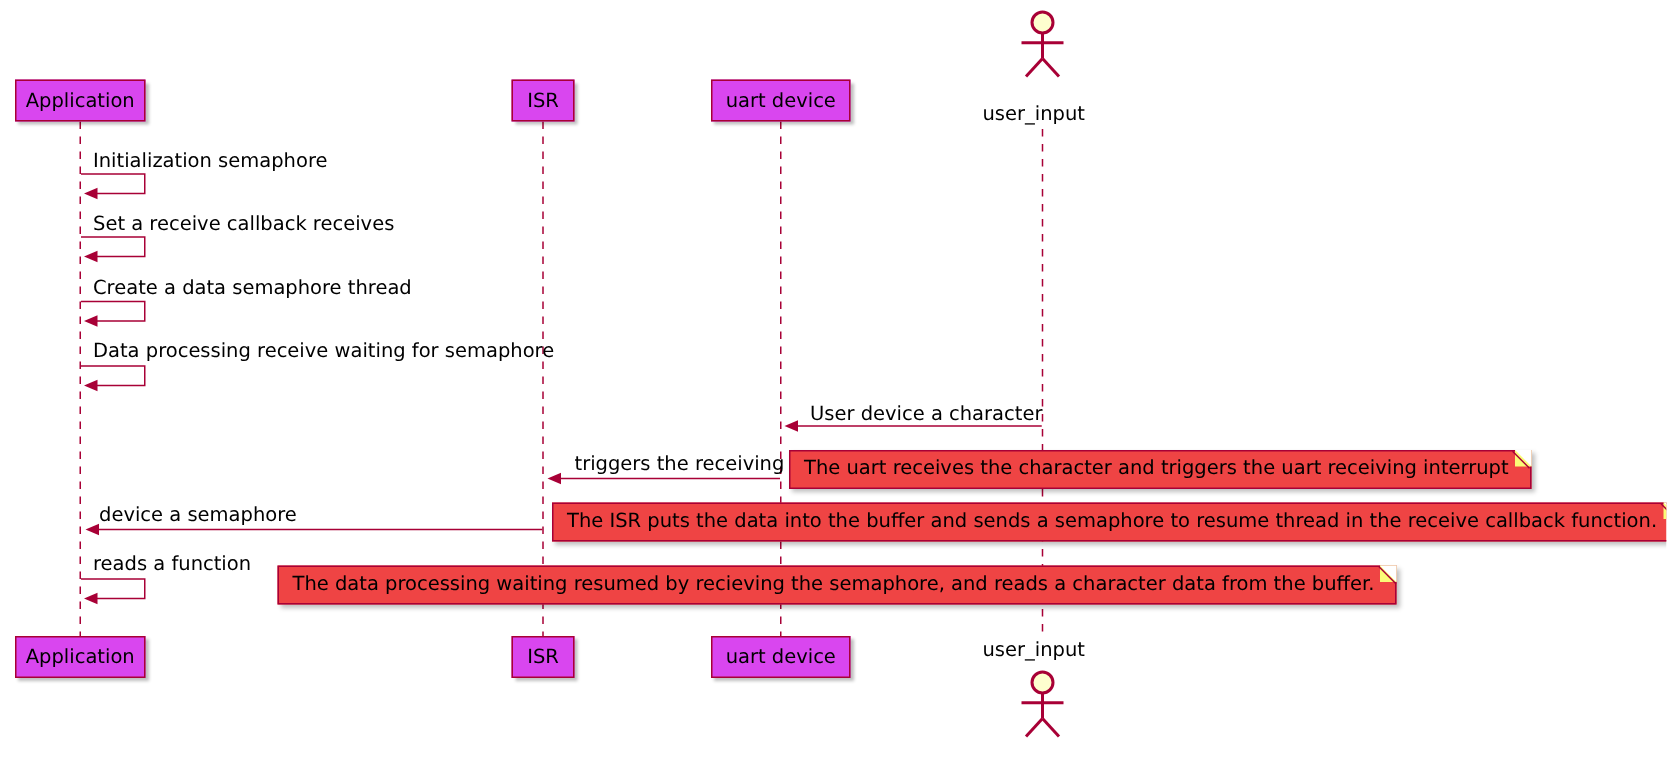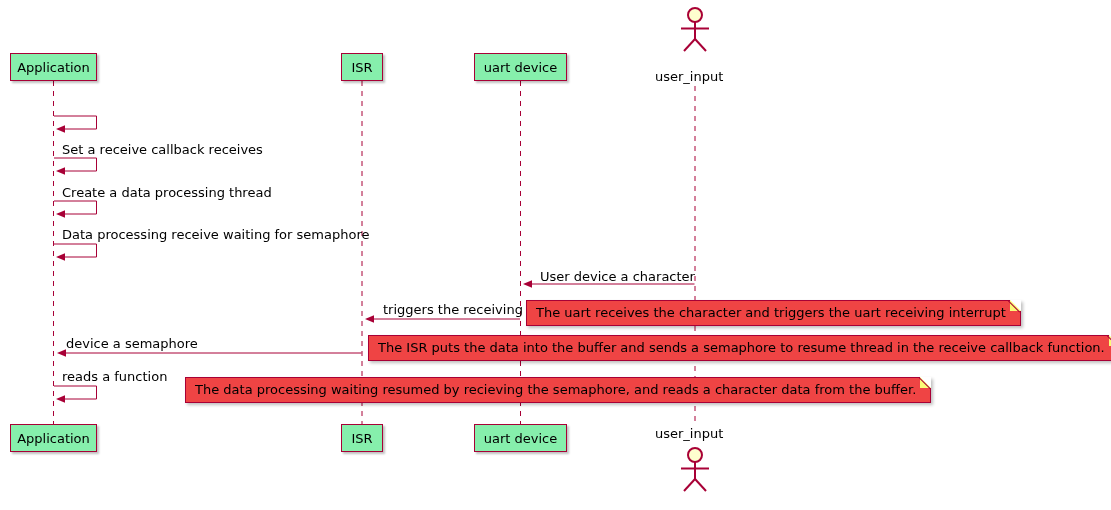--- a/index.html
+++ b/index.html
@@ -4,21 +4,21 @@
 <style>
   html,body { margin:0; padding:0; background:#ffffff; }
   .canvas {
     position:relative; width:1111px; height:510px; background:#ffffff;
     font-family:"DejaVu Sans","Liberation Sans",sans-serif; font-size:13px; color:#000;
     overflow:hidden;
   }
   svg.layer { position:absolute; left:0; top:0; }
   .pbox {
     position:absolute; height:28px; box-sizing:border-box;
-    background:#86efac; border:1.5px solid #A80036;
+    background:#d946ef; border:1.5px solid #A80036;
     display:flex; align-items:center; justify-content:center;
     box-shadow:2px 2px 2px rgba(0,0,0,.25);
     white-space:nowrap; padding:0 6px;
   }
   .alabel { position:absolute; text-align:left; white-space:nowrap; }
   .mlabel { position:absolute; white-space:nowrap; line-height:15px; }
   .note {
     position:absolute; background:#ef4444; border:1px solid #A80036;
     padding:4px 14px 5px 9px; white-space:nowrap; line-height:15px;
     box-shadow:2px 2px 3px rgba(0,0,0,.25);
@@ -106,22 +106,23 @@
   <div class="pbox" style="left:10px; top:53px; width:87px;">Application</div>
   <div class="pbox" style="left:341px; top:53px; width:42px;">ISR</div>
   <div class="pbox" style="left:474px; top:53px; width:93px;">uart device</div>
   <div class="alabel" style="left:655px; top:69px; width:80px;">user_input</div>
 
   <div class="pbox" style="left:10px; top:424px; width:87px;">Application</div>
   <div class="pbox" style="left:341px; top:424px; width:42px;">ISR</div>
   <div class="pbox" style="left:474px; top:424px; width:93px;">uart device</div>
   <div class="alabel" style="left:655px; top:426px; width:80px;">user_input</div>
 
+  <div class="mlabel" style="left:62px; top:100px;">Initialization semaphore</div>
   <div class="mlabel" style="left:62px; top:142px;">Set a receive callback receives</div>
-  <div class="mlabel" style="left:62px; top:185px;">Create a data processing thread</div>
+  <div class="mlabel" style="left:62px; top:185px;">Create a data semaphore thread</div>
   <div class="mlabel" style="left:62px; top:227px;">Data processing receive waiting for semaphore</div>
   <div class="mlabel" style="left:540px; top:269px;">User device a character</div>
   <div class="mlabel" style="left:383px; top:302px;">triggers the receiving</div>
   <div class="mlabel" style="left:66px; top:336px;">device a semaphore</div>
   <div class="mlabel" style="left:62px; top:369px;">reads a function</div>
 
   <div class="note" style="left:526px; top:300px;">The uart receives the character and triggers the uart receiving interrupt</div>
   <div class="note" style="left:368px; top:335px;">The ISR puts the data into the buffer and sends a semaphore to resume thread in the receive callback function.</div>
   <div class="note" style="left:185px; top:377px;">The data processing waiting resumed by recieving the semaphore, and reads a character data from the buffer.</div>
 

